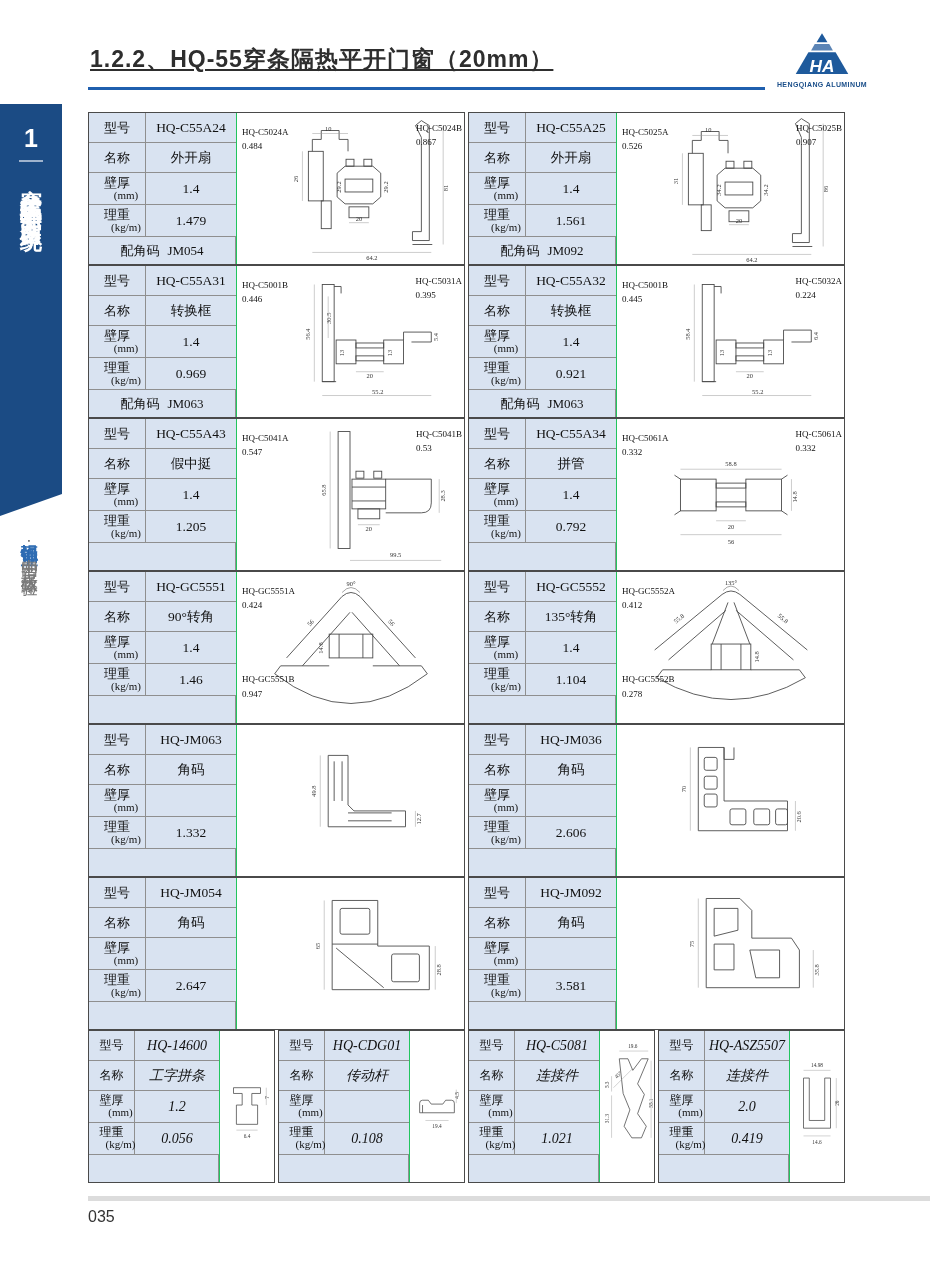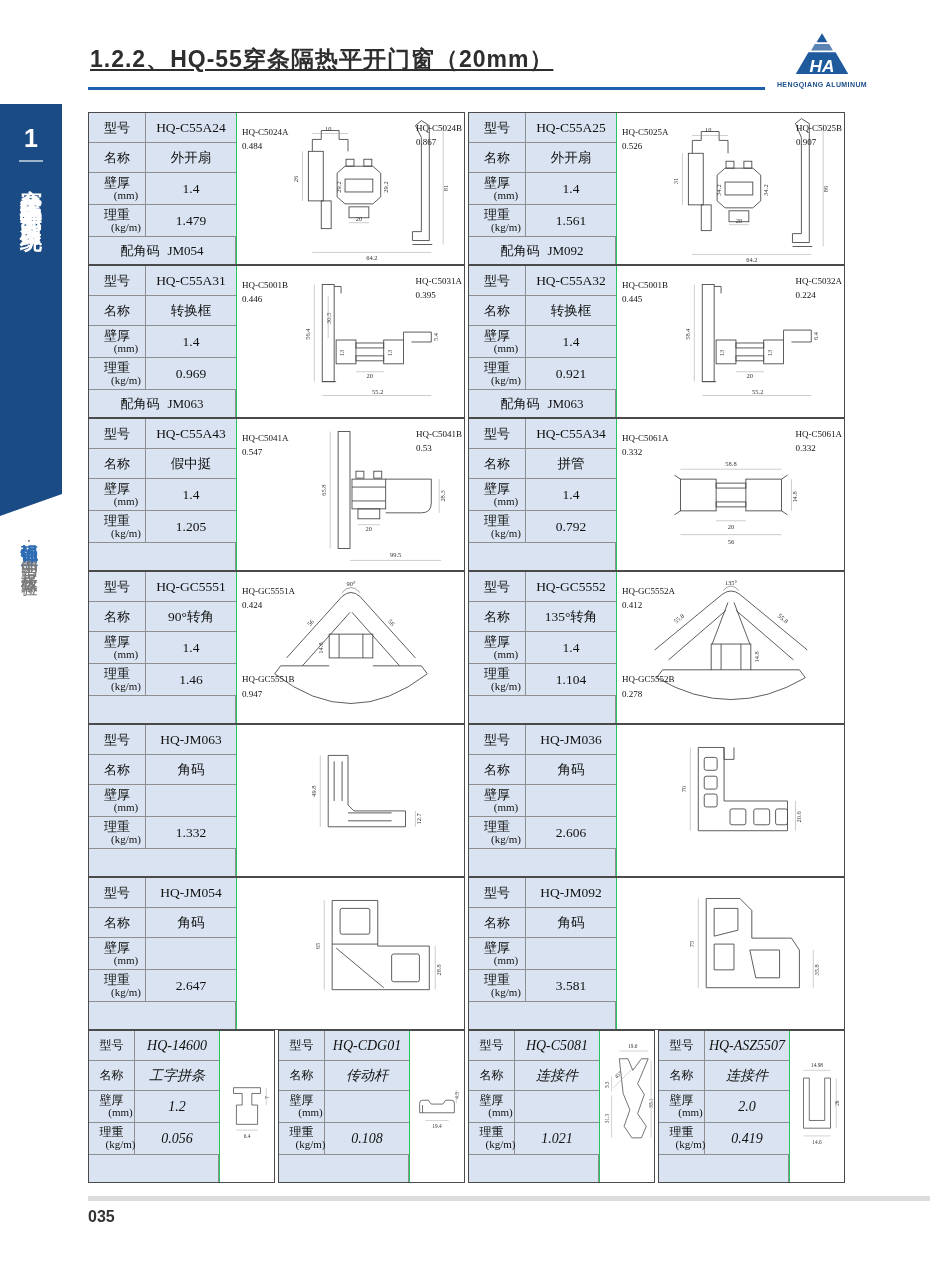--- a/index.html
+++ b/index.html
@@ -53,21 +53,21 @@
   .sub { position:absolute; font-family:Liberation Serif, serif; font-size:9px; color:#111;
          line-height:1.6; z-index:2; }
   .sub.tl { left:5px; top:12px; }
   .sub.tr { right:2px; top:8px; }
   .sub.bl { left:5px; bottom:22px; }
   .dim { font-family:"Liberation Serif", serif; }
 
   
   .footer-bar { position:absolute; left:88px; top:1196px; width:842px; height:5px; background:#dcdcdc; }
   .footer { position:absolute; left:88px; top:1208px; display:flex; align-items:baseline; }
-  .footer .pagenum { font-size:16px; font-weight:bold; color:#333; margin-right:12px; }
+  .footer .pagenum { font-size:16px; font-weight:normal; color:#333; margin-right:12px; }
   .footer .note { font-size:11.5px; color:#555; letter-spacing:.5px; }
 </style>
 </head>
 <body>
 
 <div class="title">1.2.2、HQ-55穿条隔热平开门窗（20mm）</div>
 <div class="title-rule"></div>
 <div class="logo">
   <svg width="58" height="44" viewBox="0 0 64 48">
     <polygon points="32,1 38,11 26,11" fill="#1e5a9c"></polygon>

